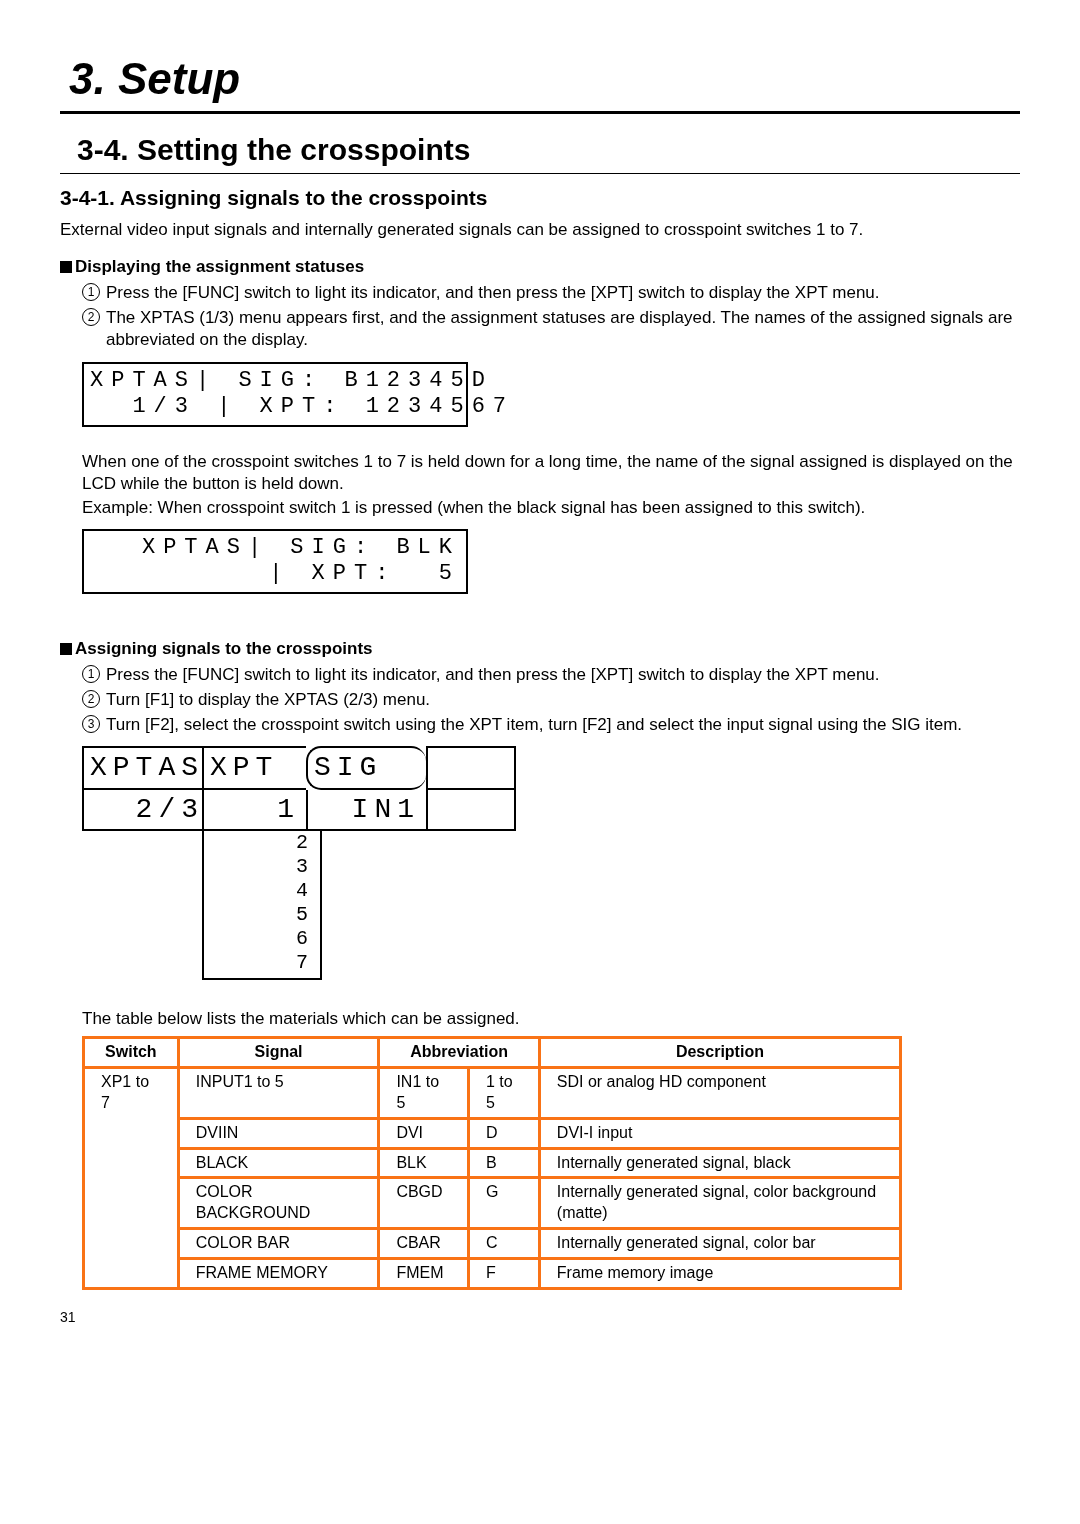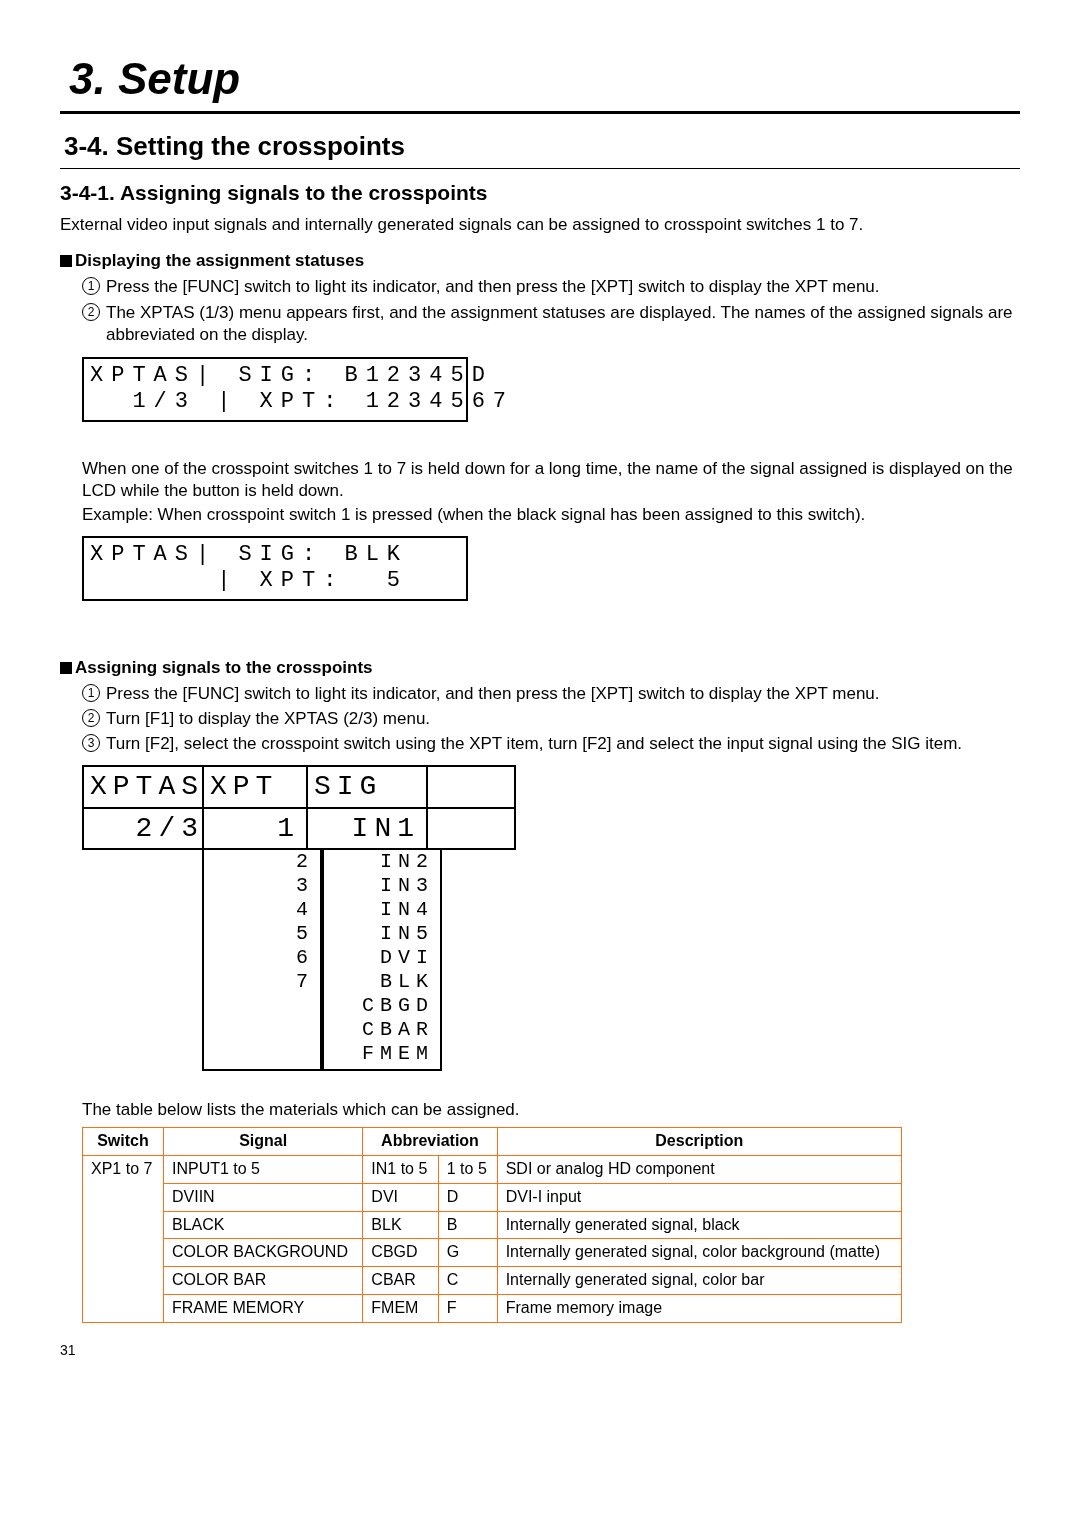--- a/index.html
+++ b/index.html
@@ -17,23 +17,23 @@
     font-weight: bold;
     font-size: 44px;
     margin: 0 0 4px 9px;
   }
   hr.thick {
     border: none;
     border-top: 3px solid #000;
     margin: 0 0 16px 0;
   }
   h2.section {
-    font-size: 26px;
-    font-weight: bold;
-    margin: 12px 0 4px 4px;
+    font-size: 30px;
+    font-weight: bold;
+    margin: 12px 0 4px 17px;
     font-style: normal;
   }
   hr.thin {
     border: none;
     border-top: 1.5px solid #000;
     margin: 0 0 10px 0;
   }
   h3.subsection {
     font-size: 21px;
     font-weight: bold;
@@ -80,24 +80,25 @@
   }
   .step-text {
     flex: 1;
   }
   .lcd-box {
     border: 2px solid #000;
     font-family: "Courier New", monospace;
     font-size: 22px;
     letter-spacing: 8px;
     padding: 4px 6px;
-    margin: 8px 0 20px 22px;
+    margin: 8px 0 8px 22px;
     display: inline-block;
     line-height: 1.2;
     white-space: pre;
+    text-align: right;
   }
   .lcd-small {
     width: 370px;
   }
   .indent-para {
     margin-left: 22px;
     margin-top: 16px;
     margin-bottom: 2px;
   }
 
@@ -147,22 +148,22 @@
   .caption {
     margin: 28px 0 6px 22px;
   }
   table.materials {
     border-collapse: collapse;
     margin-left: 22px;
     width: 820px;
     font-size: 16px;
   }
   table.materials th, table.materials td {
-    border: 1px solid #f97316;
-    padding: 3px 8px;
+    border: 3px solid #f97316;
+    padding: 3px 16px;
     text-align: left;
     vertical-align: top;
   }
   table.materials th {
     font-weight: bold;
     text-align: center;
   }
   table.materials td.switch-cell {
     vertical-align: top;
   }
@@ -227,47 +228,38 @@
   <div class="step">
     <span class="cnum">3</span>
     <span class="step-text">Turn [F2], select the crosspoint switch using the XPT item, turn [F2] and select the input signal using the SIG item.</span>
   </div>
 </div>
 
 <div class="menu3-wrap">
   <div class="menu3-row">
     <div class="menu3-cell c1">XPTAS</div>
     <div class="menu3-cell c2" style="text-align:left;">XPT  </div>
-    <div class="menu3-cell c3" style="text-align:left;">SIG  </div>
+    <div class="menu3-cell c3" style="text-align:left;border-radius:15px;">SIG  </div>
     <div class="menu3-cell c4"> </div>
   </div>
   <div class="menu3-row menu3-row2">
     <div class="menu3-cell c1">  2/3</div>
     <div class="menu3-cell c2">1</div>
     <div class="menu3-cell c3">IN1</div>
     <div class="menu3-cell c4"> </div>
   </div>
 </div>
 <div class="opt-wrap">
   <div class="spacer1"></div>
   <div class="optbox xpt">2
 3
 4
 5
 6
 7</div>
-  <div class="optbox sig">IN2
-IN3
-IN4
-IN5
-DVI
-BLK
-CBGD
-CBAR
-FMEM</div>
 </div>
 
 <div class="caption">The table below lists the materials which can be assigned.</div>
 
 <table class="materials">
   <thead>
     <tr>
       <th>Switch</th>
       <th>Signal</th>
       <th colspan="2">Abbreviation</th>

